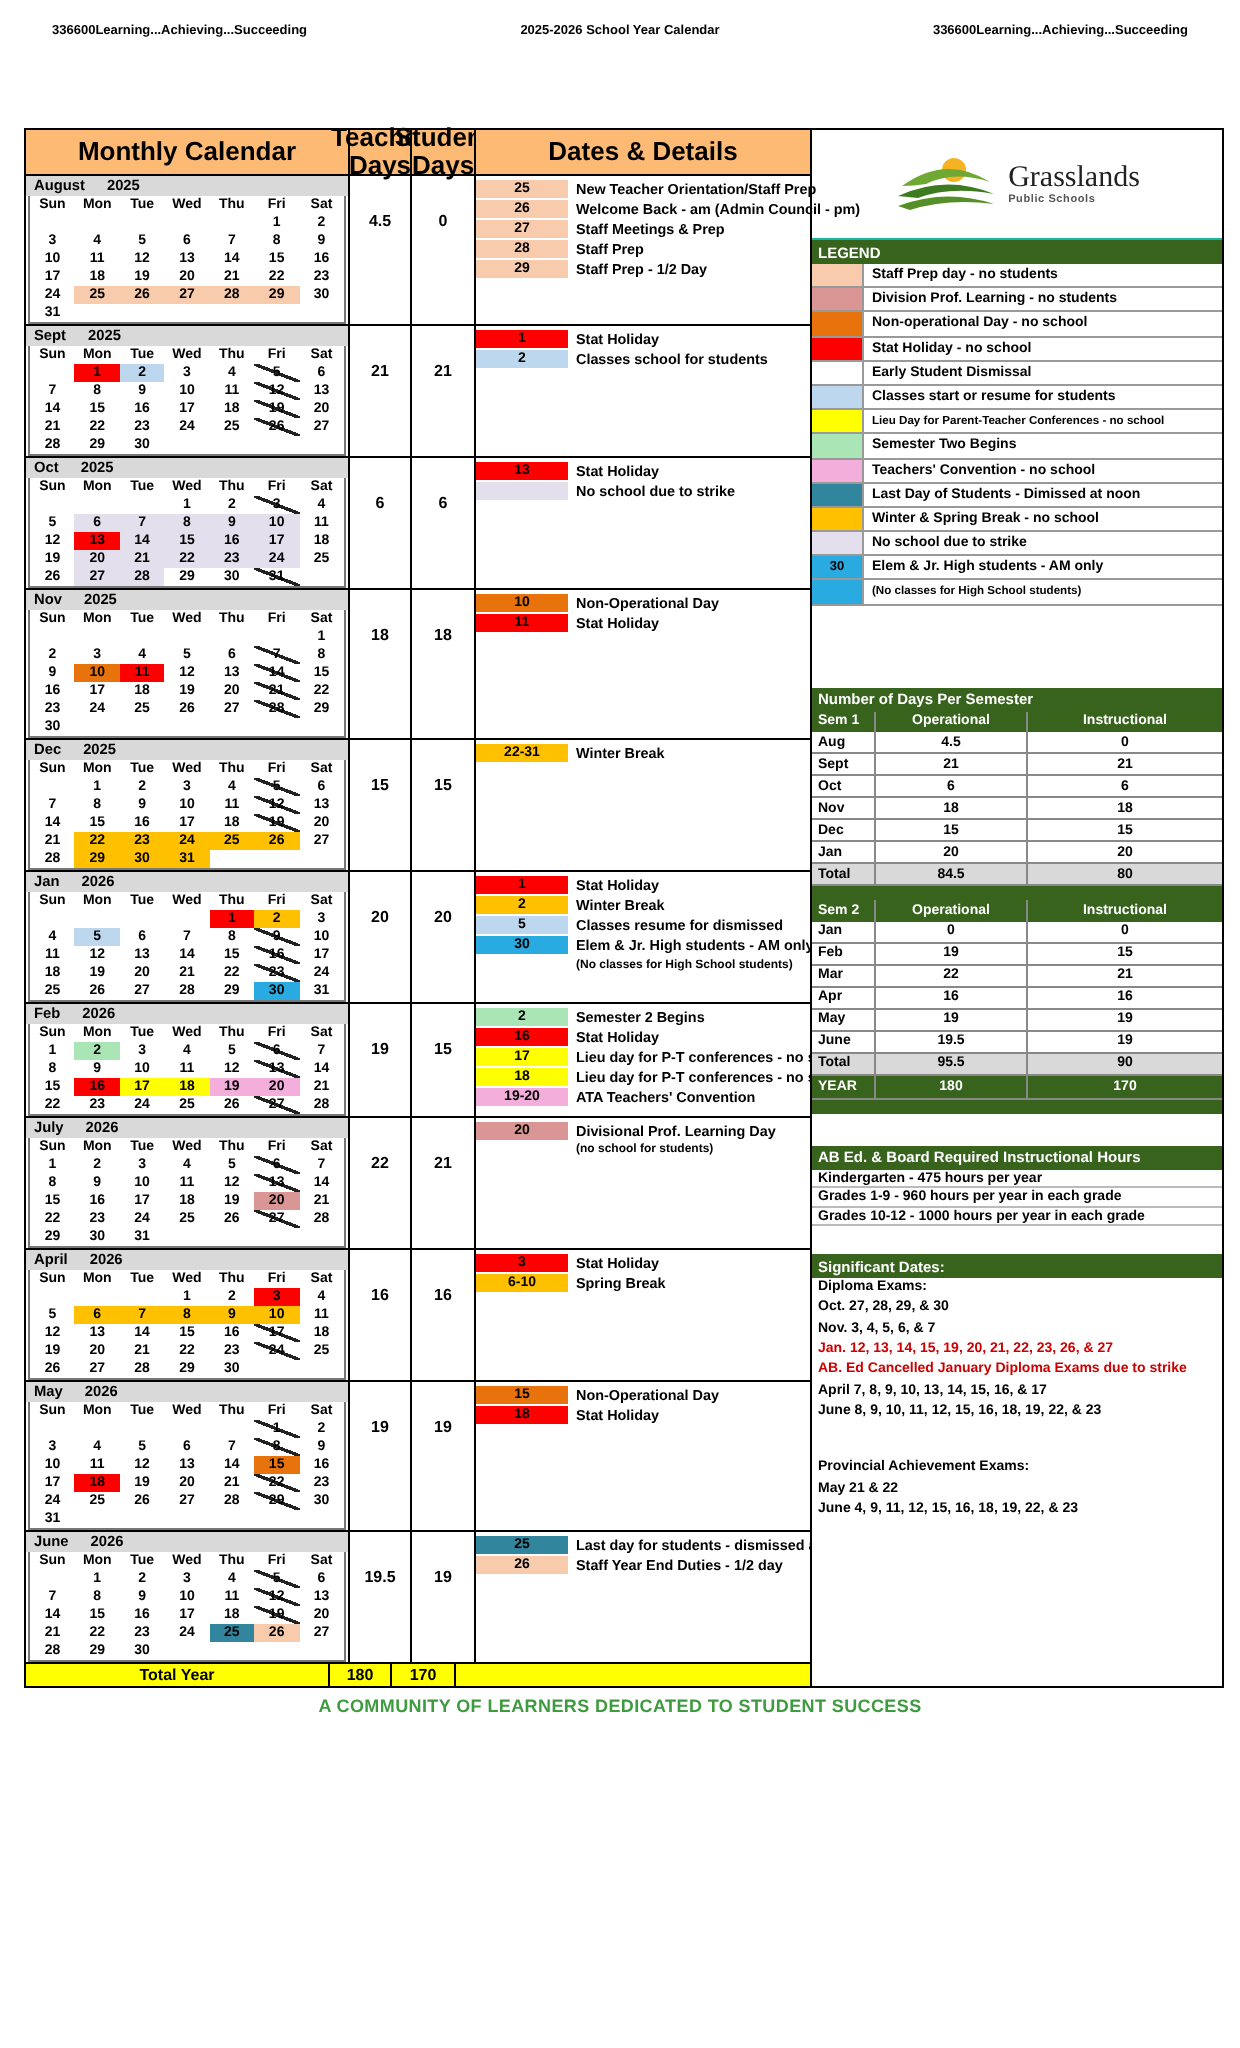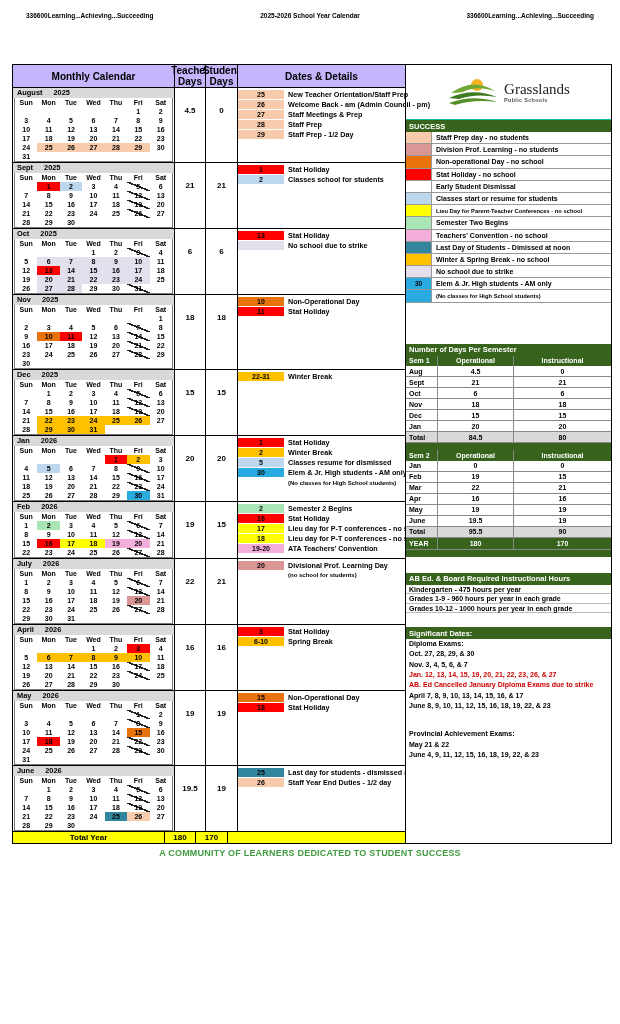--- a/index.html
+++ b/index.html
@@ -6,21 +6,21 @@
   body{width:620px;height:1024px;background:#fff;position:relative;
        font-family:"Liberation Sans",sans-serif;color:#000;overflow:hidden;}
   .hdr-strip{position:absolute;top:12px;left:0;right:0;display:flex;
              justify-content:space-between;padding:0 26px;font-size:6.5px;font-weight:bold;}
   #main{position:absolute;left:12px;top:64px;width:600px;border:1.5px solid #000;box-sizing:border-box;background:#fff;}
   .top{display:flex;align-items:stretch;}
   .leftcol{width:392px;display:flex;flex-direction:column;}
   .rp{width:206px;border-left:1px solid #000;display:flex;flex-direction:column;box-sizing:border-box;}
   
   .hdr-row{display:flex;height:22px;border-bottom:1px solid #000;}
-  .hdr-cell{background:#c4b5fd;font-weight:bold;font-size:10px;display:flex;align-items:center;justify-content:center;
+  .hdr-cell{background:#fdba74;font-weight:bold;font-size:13px;display:flex;align-items:center;justify-content:center;
             text-align:center;box-sizing:border-box;border-right:1px solid #000;line-height:1.1;}
   .w-cal{width:162px;}.w-t{width:31px;}.w-s{width:32px;}.w-d{width:167px;border-right:none!important;}
   
   .month-row{display:flex;border-top:1px solid #000;}
   .month-row:first-of-type{border-top:none;}
   .mcal{width:162px;border-right:1px solid #000;box-sizing:border-box;}
   .mt,.ms{width:31px;border-right:1px solid #000;box-sizing:border-box;text-align:center;
           font-weight:bold;font-size:8px;padding-top:18px;}
   .ms{width:32px;}
   .md{width:167px;box-sizing:border-box;padding-top:1px;}
@@ -988,21 +988,21 @@
             <path d="M4 18 Q 26 2 48 16 Q 30 10 16 17 Q 10 18 4 18 Z" fill="#6FA832"></path>
             <path d="M2 23 Q 26 12 50 22 Q 28 18 12 24 Z" fill="#3E7A1F"></path>
             <path d="M2 28 Q 26 19 50 27 Q 27 24 8 30 Z" fill="#568F27"></path>
           </svg>
           <div>
             <div class="logo-name">Grasslands</div>
             <div class="logo-sub">Public Schools</div>
           </div>
         </div>
       </div>
-      <div class="gbar">SUCCESS</div>
+      <div class="gbar">LEGEND</div>
       <div id="legend-rows">
           <div class="leg-row">
             <div class="leg-sw" style="background: rgb(248, 203, 173);"></div>
             <div class="leg-lab">Staff Prep day - no students</div>
           </div>
           <div class="leg-row">
             <div class="leg-sw" style="background: rgb(217, 150, 148);"></div>
             <div class="leg-lab">Division Prof. Learning - no students</div>
           </div>
           <div class="leg-row">

